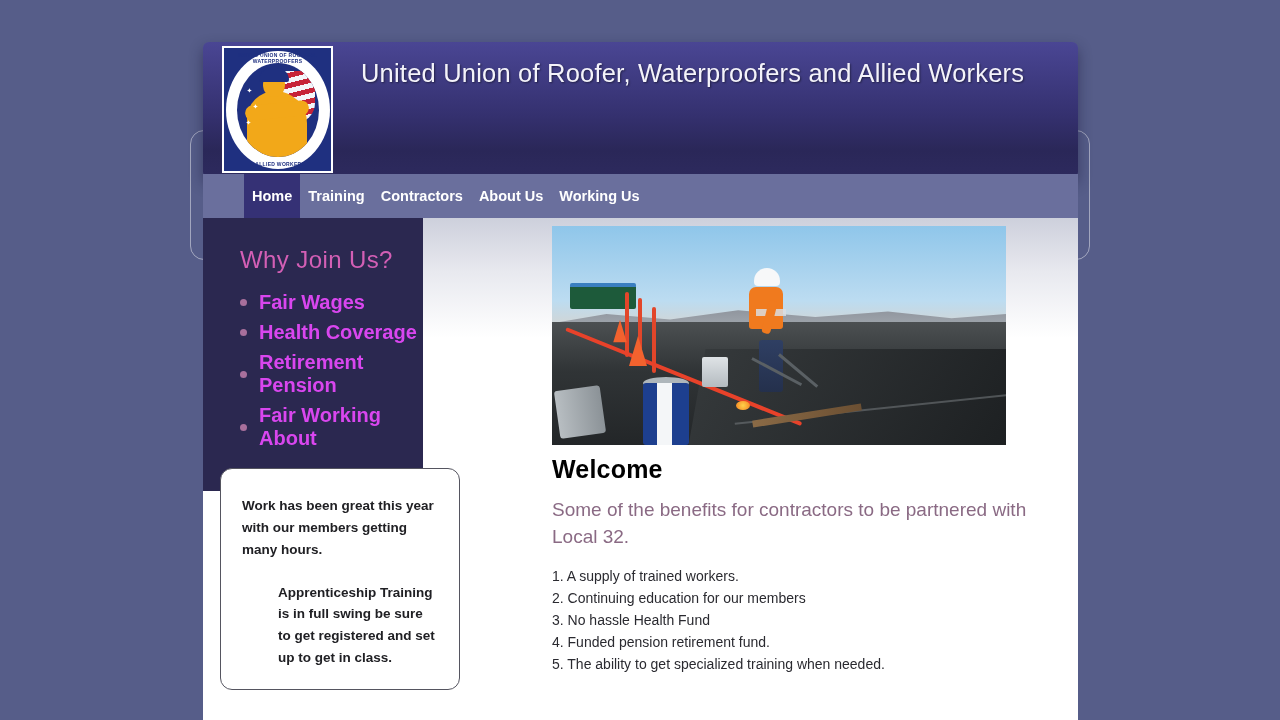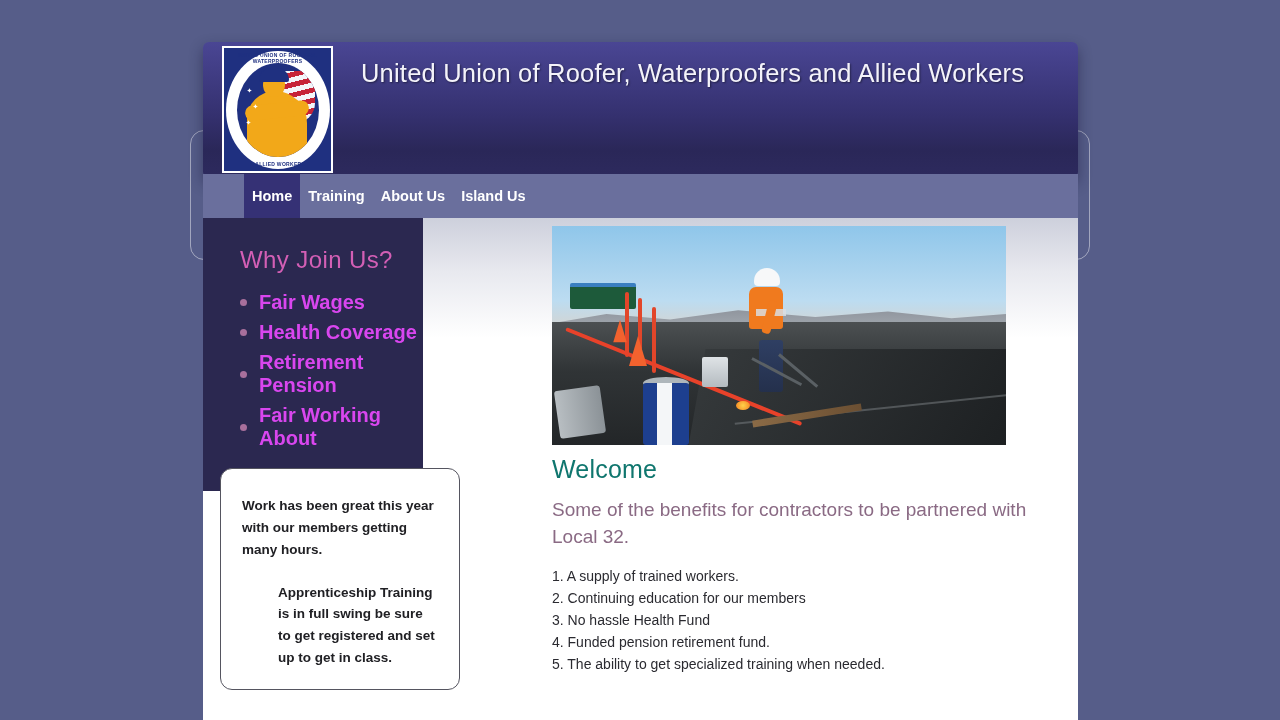--- a/index.html
+++ b/index.html
@@ -414,23 +414,23 @@
     position: absolute; left: 40.5%; bottom: 16%; width: 14px; height: 9px;
     background: radial-gradient(circle, #ffd24a, #f58020); border-radius: 50%;
   }
   .ph-plank {
     position: absolute; left: 44%; bottom: 12%; width: 110px; height: 7px;
     background: linear-gradient(to right,#8a6a46,#6b4f32);
     transform: rotate(-9deg);
   }
 
   .welcome-title {
-    color: #0f766e;
+    color: #000000;
     font-size: 25px;
-    font-weight: 400;
+    font-weight: 700;
     margin-top: 10px;
     letter-spacing: 0.2px;
   }
   .welcome-sub {
     color: #8a6a84;
     font-size: 19px;
     font-weight: 400;
     line-height: 1.42;
     margin-top: 13px;
     width: 488px;
@@ -476,22 +476,23 @@
       <h1 class="site-title">United Union of Roofer, Waterproofers and Allied Workers</h1>
     </div>
 
   </div>
 </header>
 
 <nav class="navbar">
   <ul class="nav-list">
       <li class="nav-item active">Home</li>
       <li class="nav-item">Training</li>
+      <li class="nav-item">Contractors</li>
       <li class="nav-item">About Us</li>
-      <li class="nav-item">Island Us</li>
+      <li class="nav-item">Working Us</li>
     </ul>
 </nav>
 
 <div class="page-body">
   <div class="body-gradient"></div>
 
   <div class="left-col">
 
     <div class="why-join-panel">
       <div class="why-join-title">Why Join Us?</div>

